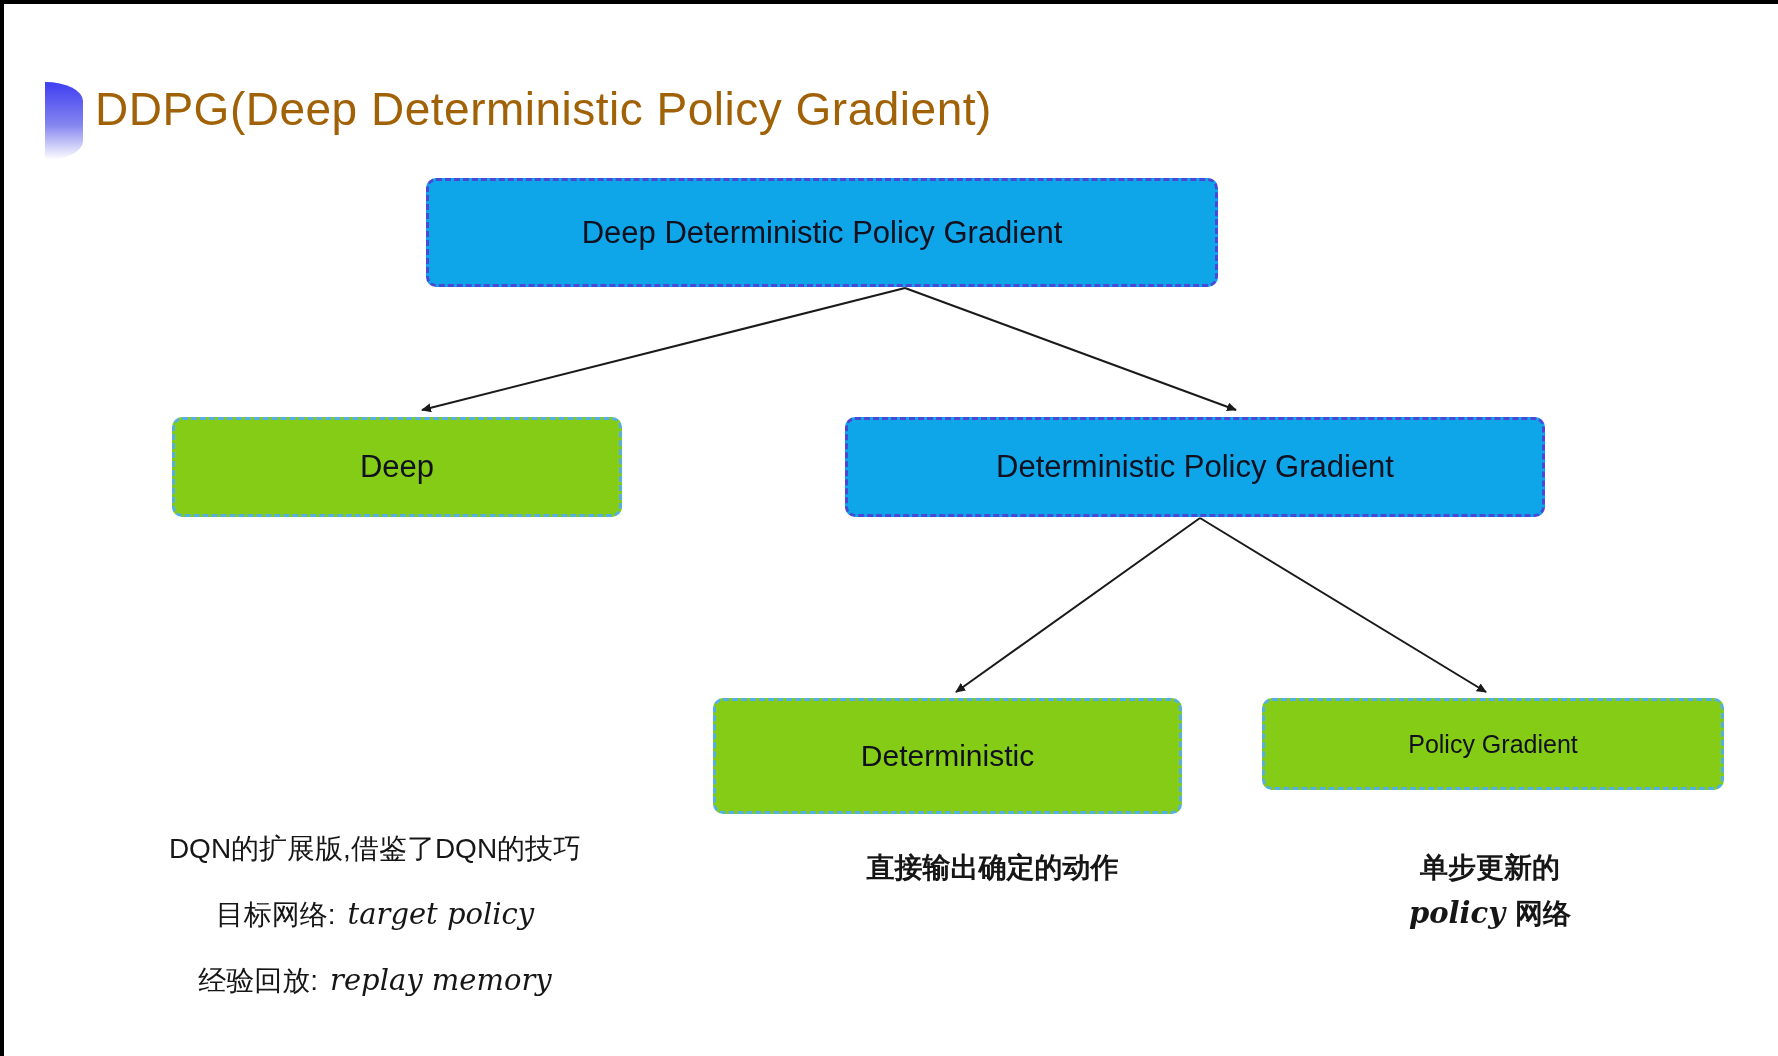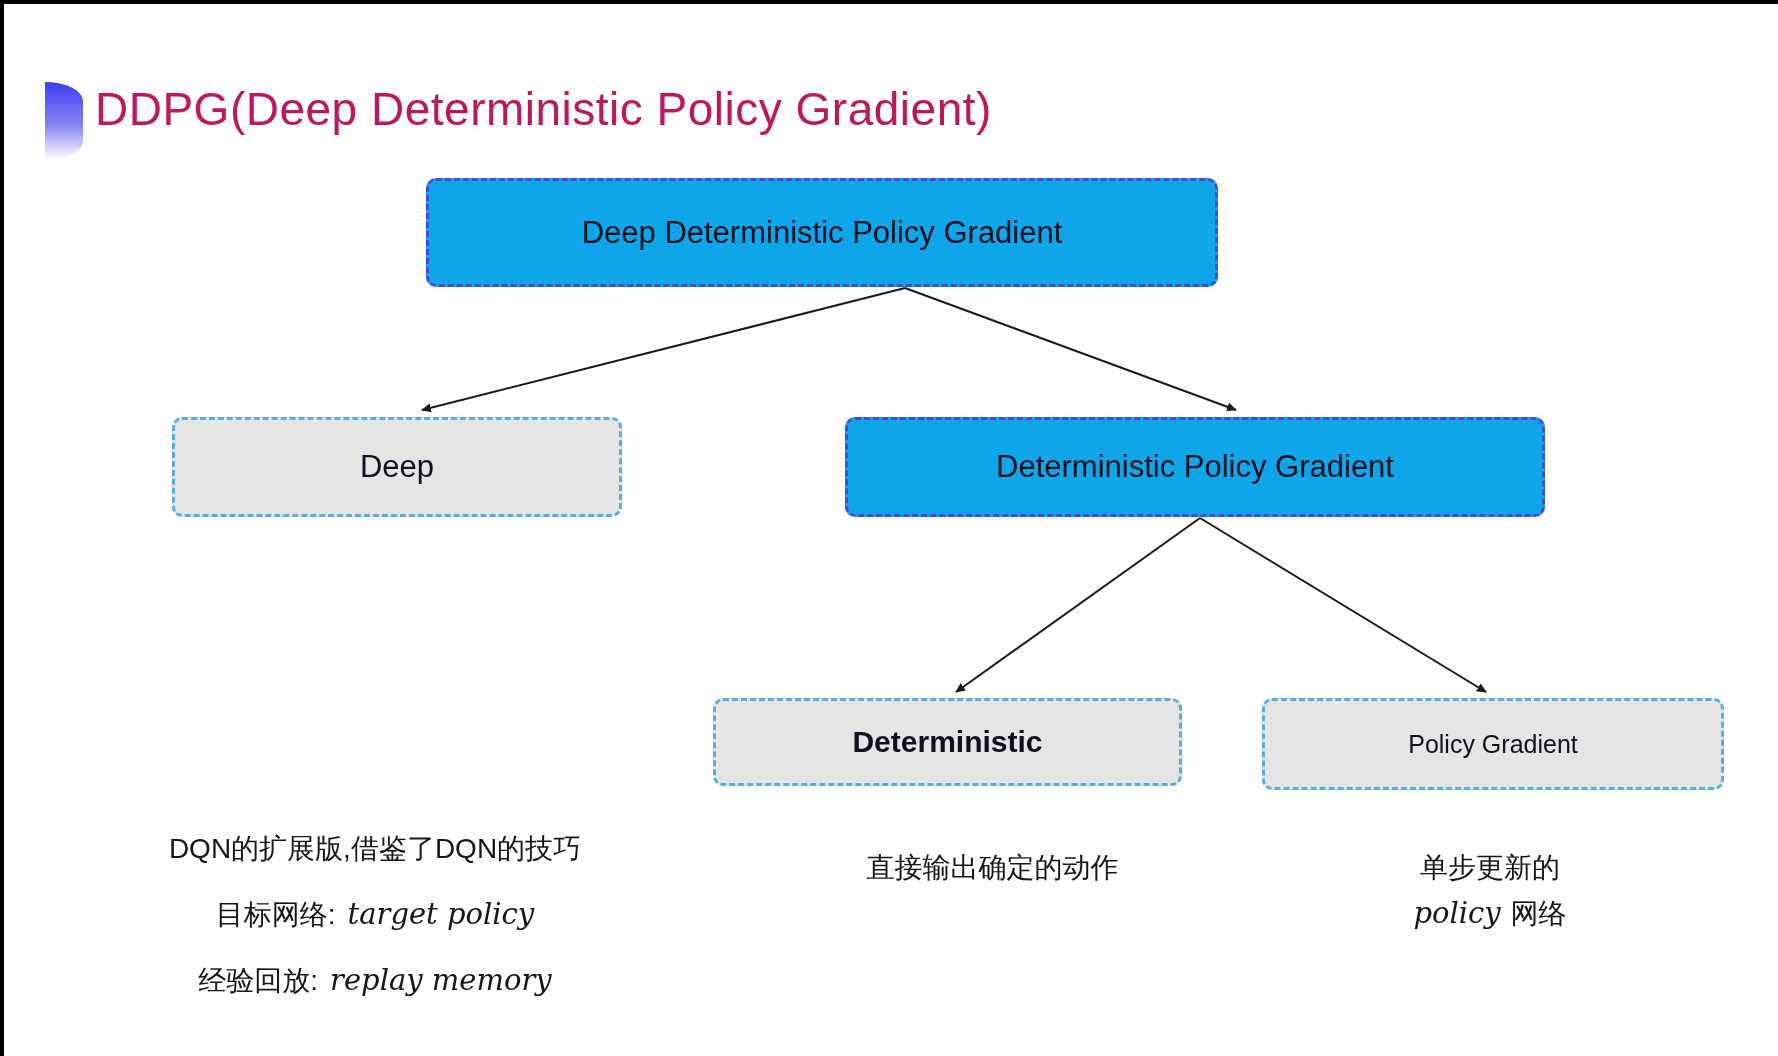--- a/index.html
+++ b/index.html
@@ -13,49 +13,49 @@
   .frame-top{position:absolute;left:0;top:0;width:1778px;height:4px;background:#000;}
   .frame-left{position:absolute;left:0;top:0;width:4px;height:1056px;background:#000;}
 
   .title-bullet{
     position:absolute;left:45px;top:82px;width:38px;height:78px;
     border-radius:0 78px 78px 0 / 0 39px 39px 0;
     background:linear-gradient(to bottom,#3e3ef2 0%,#8585f0 55%,#ffffff 100%);
   }
   .page-title{
     position:absolute;left:95px;top:78px;height:62px;
-    font-size:46px;line-height:62px;color:#be185d;
+    font-size:46px;line-height:62px;color:#a16207;
     letter-spacing:0.5px;white-space:nowrap;
   }
 
   .box{
     position:absolute;box-sizing:border-box;
     display:flex;align-items:center;justify-content:center;
     border-radius:10px;border:3px dashed;
     font-size:31px;color:#10101e;text-align:center;
   }
   .lavender{background:#0ea5e9;border-color:#4b48d6;}
-  .cyan{background:#e5e5e5;border-color:#55b0e1;}
+  .cyan{background:#84cc16;border-color:#55b0e1;}
 
   .box-root{left:426px;top:178px;width:792px;height:109px;}
   .box-deep{left:172px;top:417px;width:450px;height:100px;}
   .box-dpg{left:845px;top:417px;width:700px;height:100px;}
-  .box-det{left:713px;top:698px;width:469px;height:88px;font-size:30px;font-weight:bold;}
+  .box-det{left:713px;top:698px;width:469px;height:116px;font-size:30px;}
   .box-pg{left:1262px;top:698px;width:462px;height:92px;font-size:25px;}
 
   .arrows{position:absolute;left:0;top:0;width:1778px;height:1056px;pointer-events:none;}
   .arrows line{stroke:#1a1a1a;stroke-width:2;}
 
   .note{position:absolute;text-align:center;color:#161616;}
   .note-line{font-size:28px;line-height:34px;}
   .note-deep{left:120px;top:832px;width:510px;}
   .note-deep .note-line{margin-bottom:31px;}
   .note-det{left:760px;top:851px;width:465px;}
   .note-pg{left:1290px;top:851px;width:400px;}
-  .note-det .note-line,.note-pg .note-line{margin-bottom:11px;}
+  .note-det .note-line,.note-pg .note-line{margin-bottom:11px;font-weight:bold;}
   .term{
     font-family:"DejaVu Serif","Liberation Serif",serif;
     font-style:italic;font-size:29px;margin-left:12px;
   }
   .math{
     font-family:"DejaVu Serif","Liberation Serif",serif;
     font-style:italic;font-size:30px;
   }
   .cjk-after{font-style:normal;font-family:"Liberation Sans",sans-serif;margin-left:10px;font-size:28px;}
 </style>

